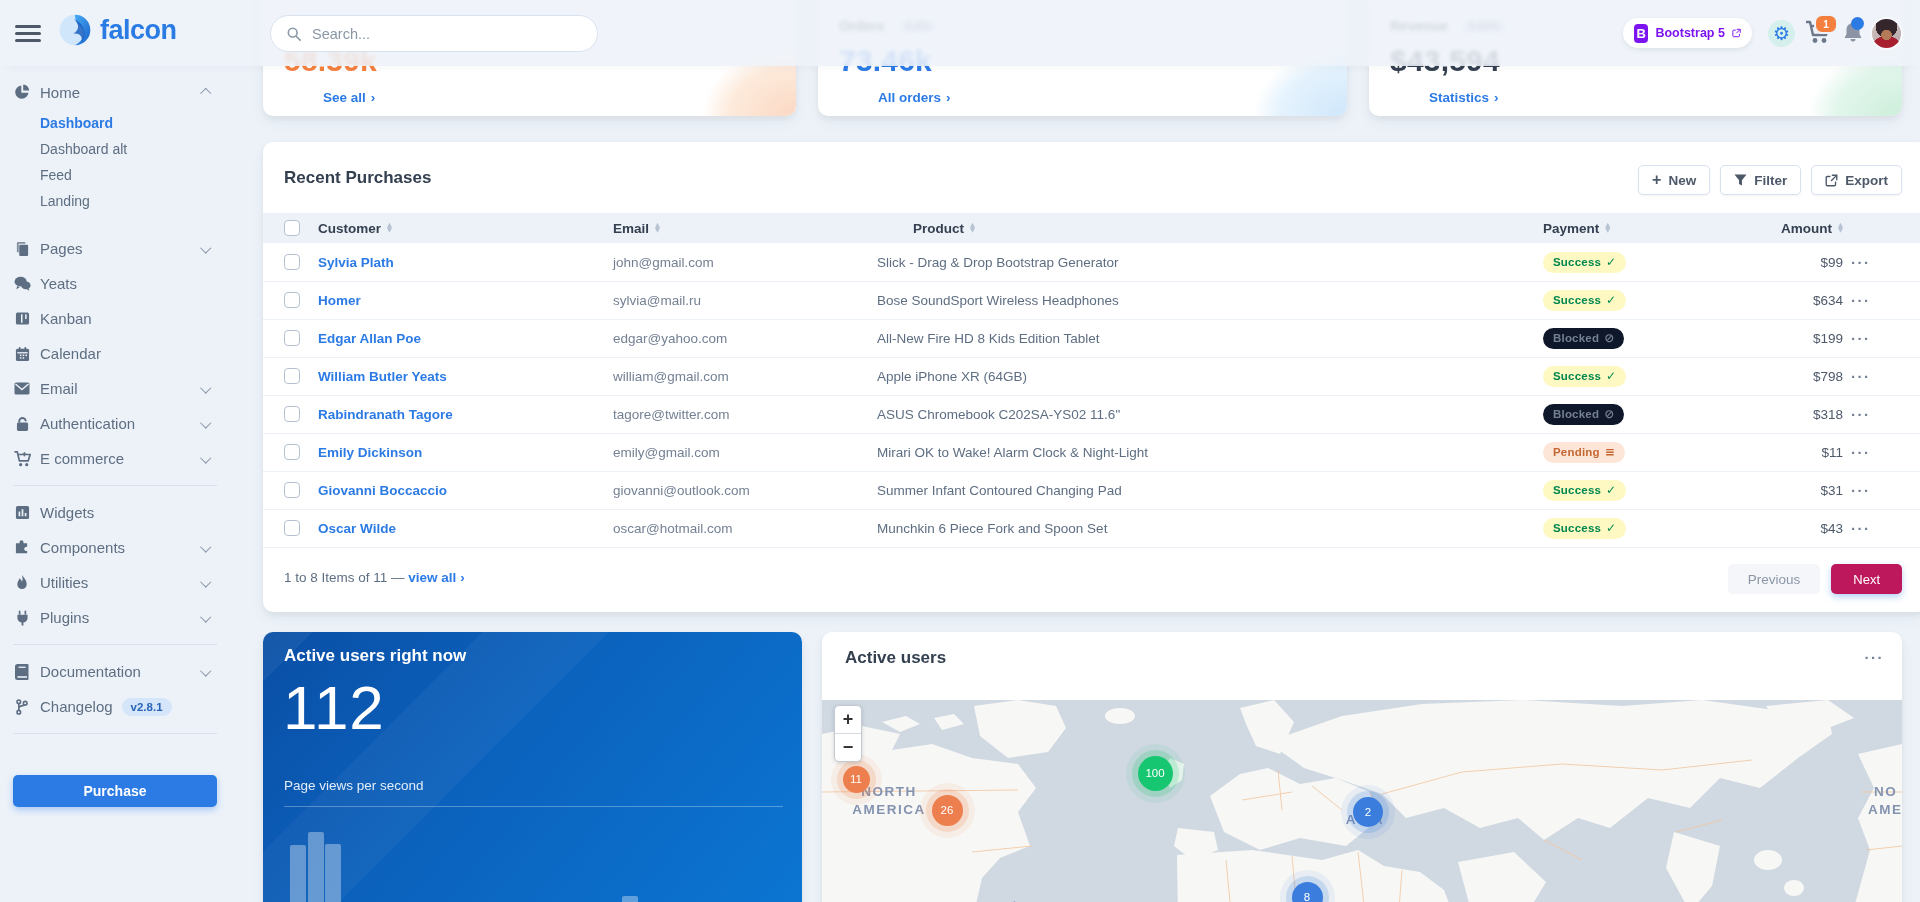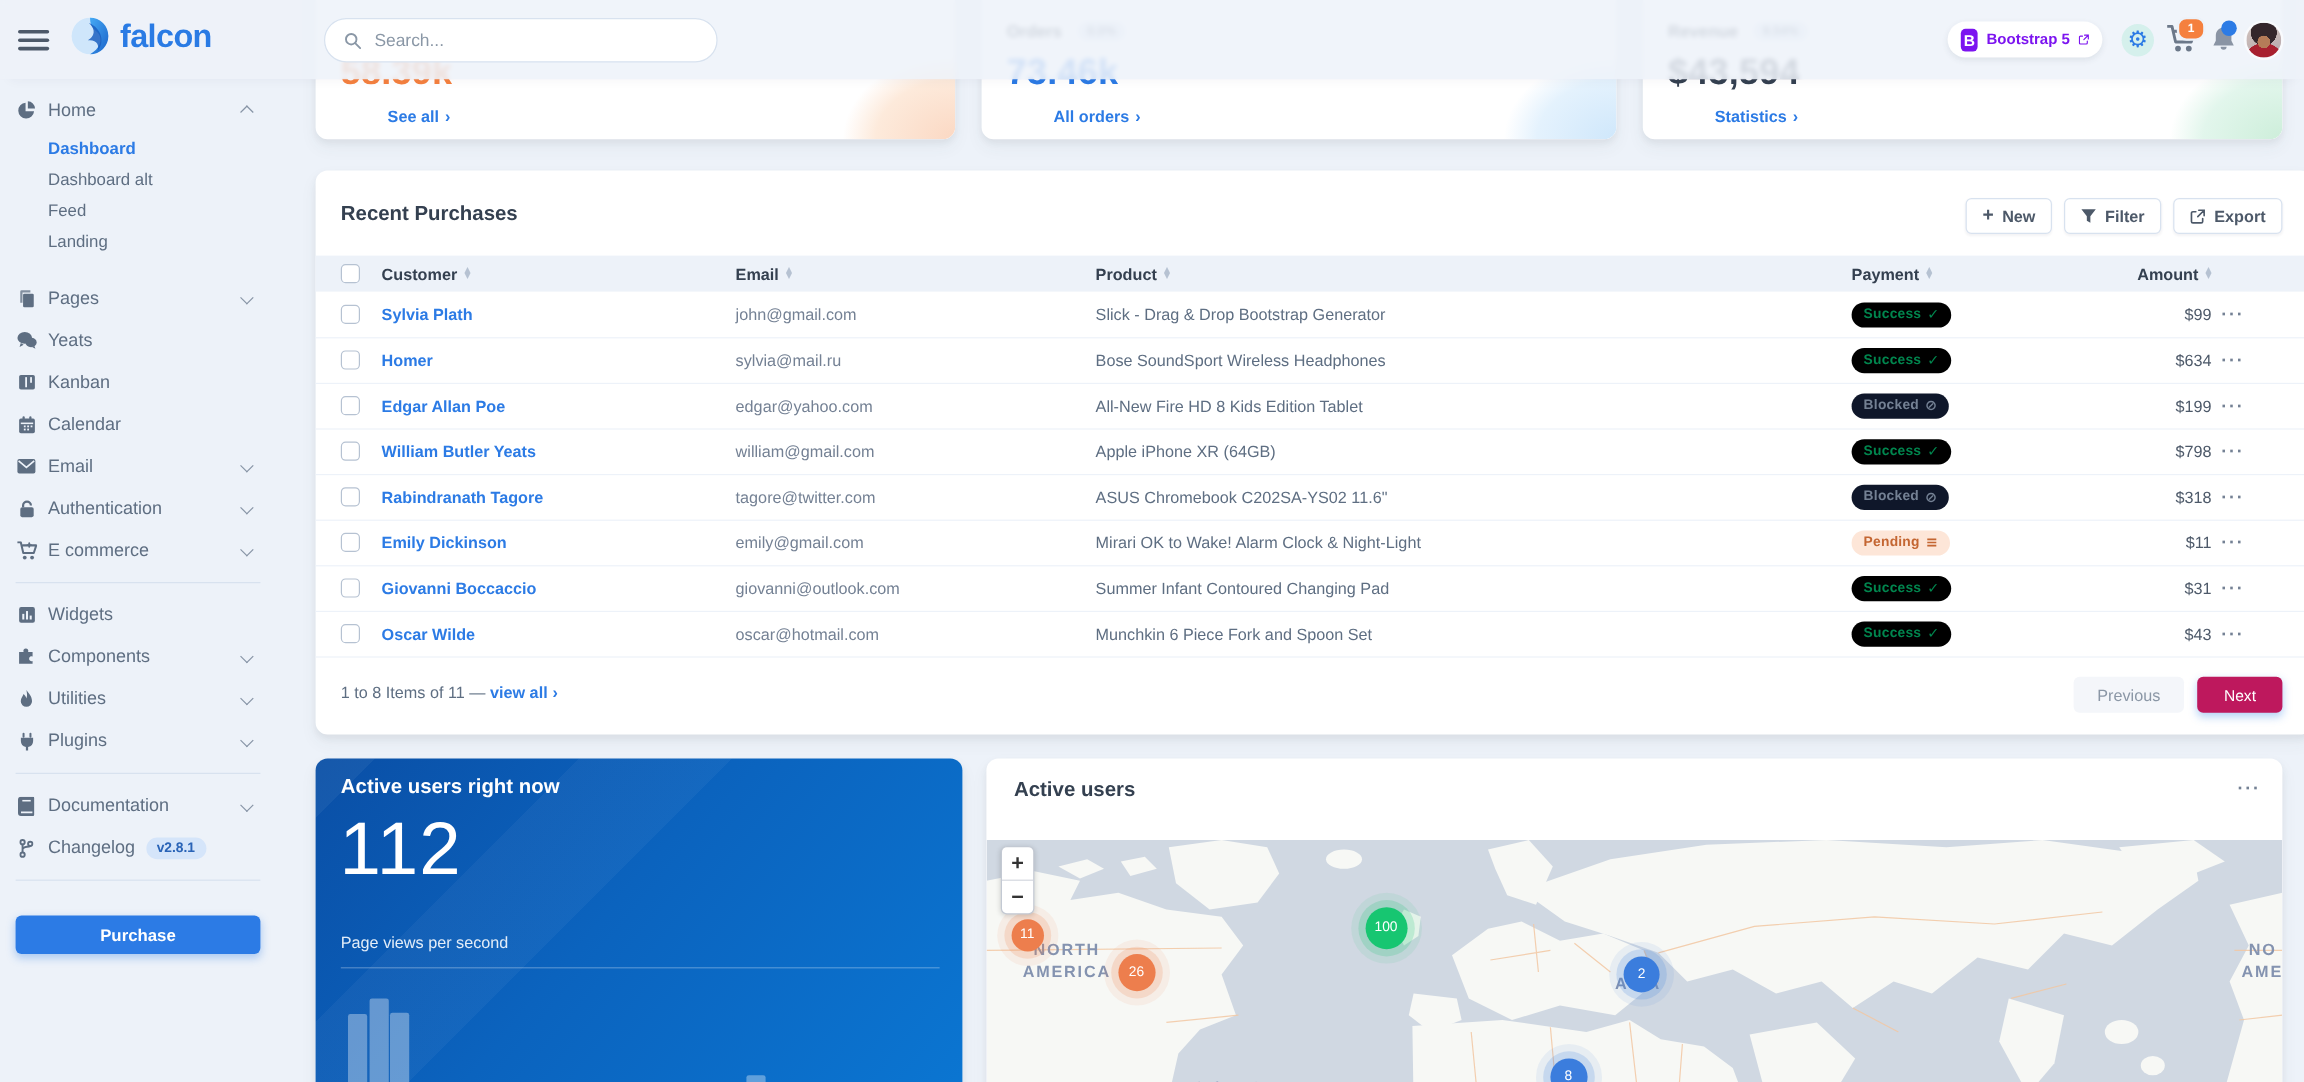--- a/index.html
+++ b/index.html
@@ -67,49 +67,49 @@
   .side-item .lbl{margin-left:9px;font-weight:500;}
   .side-child{height:26px;display:flex;align-items:center;padding-left:27px;font-size:14px;color:#5e6e82;cursor:pointer;}
   .side-child.active{color:#2c7be5;font-weight:600;}
   .home-row{height:36px;}
   .chev{position:absolute;right:8px;width:6.5px;height:6.5px;border-right:1.6px solid #8794a6;
         border-bottom:1.6px solid #8794a6;transform:rotate(45deg);top:13px;}
   .chev.up{transform:rotate(-135deg);top:16px;}
   .divider{height:1px;background:#d8e2ef;margin:9px 0;}
   .chg-badge{margin-left:9px;background:#d5e5fa;color:#2a64b7;font-size:11.5px;font-weight:700;
              border-radius:10px;padding:3px 9px;}
-  .purchase-btn{margin-top:20px;height:32px;background:#2c7be5;border:none;border-radius:5px;color:#fff;
+  .purchase-btn{margin-top:32px;height:32px;background:#2c7be5;border:none;border-radius:5px;color:#fff;
                 font-size:14px;font-weight:600;width:100%;cursor:pointer;font-family:"Liberation Sans",sans-serif;
                 box-shadow:0 3px 7px rgba(44,123,229,.35);}
   svg.sic{fill:#5e6e82;}
 
   
   .rp-card{left:263px;top:142px;width:1639px;height:470px;padding-left:25px;}
   .rp-title{position:absolute;left:21px;top:26px;font-size:17px;font-weight:600;color:#344050;}
   .rp-btns{position:absolute;right:25px;top:23px;display:flex;gap:10px;}
   .btn-ghost{background:#fff;border:1px solid #d8e2ef;border-radius:5px;height:30px;padding:0 13px;
              font-size:13.5px;font-weight:600;color:#4d5969;display:inline-flex;align-items:center;gap:7px;
              box-shadow:0 1px 2px rgba(43,55,80,.06);cursor:pointer;font-family:"Liberation Sans",sans-serif;}
   .plus-ic::before{content:"+";font-size:16px;font-weight:600;color:#4d5969;}
   .thead{position:absolute;left:0;top:71px;width:100%;height:30px;background:#edf2f9;}
   .th{position:absolute;top:0;height:30px;display:flex;align-items:center;font-size:13.5px;font-weight:700;color:#344050;}
   .sort{display:inline-flex;flex-direction:column;margin-left:6px;color:#b6c2d2;font-size:6.5px;line-height:4.6px;}
   .sort::before{content:"▲";font-family:"DejaVu Sans",sans-serif;}
   .sort::after{content:"▼";font-family:"DejaVu Sans",sans-serif;}
   .trow{position:absolute;left:0;width:100%;height:38px;border-bottom:1px solid #edf2f9;}
   .cell{position:absolute;top:0;height:100%;display:flex;align-items:center;font-size:13.5px;}
-  .c-cb{left:21px;} .c-cust{left:55px;} .c-email{left:350px;color:#748194;} .c-prod{left:650px;color:#5e6e82;}
+  .c-cb{left:21px;} .c-cust{left:55px;} .c-email{left:350px;color:#748194;} .c-prod{left:614px;color:#5e6e82;}
   .c-pay{left:1280px;} .c-amt{left:1440px;width:140px;justify-content:flex-end;color:#4d5969;}
   .c-dots{left:1588px;}
   .cb{width:16px;height:16px;border:1.5px solid #b6c2d2;border-radius:4px;background:#fff;cursor:pointer;box-sizing:border-box;}
   .cust-link{color:#2c7be5;font-weight:600;cursor:pointer;text-decoration:none;}
   .badge{height:21px;padding:0 10px;border-radius:11px;font-size:11.5px;font-weight:700;
          display:inline-flex;align-items:center;gap:5px;letter-spacing:.2px;}
   .badge::after{font-family:"DejaVu Sans",sans-serif;font-size:12px;}
-  .badge[data-type="success"]{background:#000000;color:#00864e;} .badge[data-type="success"]::after{content:"✓";font-weight:700;}
+  .badge[data-type="success"]{background:#fef9c3;color:#00864e;} .badge[data-type="success"]::after{content:"✓";font-weight:700;}
   .badge[data-type="blocked"]{background:#0f172a;color:#748194;} .badge[data-type="blocked"]::after{content:"⊘";}
   .badge[data-type="pending"]{background:#fde6d8;color:#c46632;} .badge[data-type="pending"]::after{content:"≡";font-weight:700;}
   .dots-btn{color:#748194;font-weight:700;font-size:15px;letter-spacing:1.5px;cursor:pointer;line-height:1;}
   .dots-btn::before{content:"···";}
   .rp-footer-text{position:absolute;left:21px;top:428px;font-size:13.5px;color:#5e6e82;}
   .view-all{color:#2c7be5;font-weight:600;cursor:pointer;}
   .view-all::after{content:"›";margin-left:4px;font-weight:700;}
   .pag{position:absolute;right:25px;top:422px;display:flex;gap:11px;}
   .btn-prev{background:#f4f6fa;border:none;border-radius:5px;height:30px;padding:0 20px;font-size:13.5px;
             color:#8b97a6;cursor:pointer;font-family:"Liberation Sans",sans-serif;}

